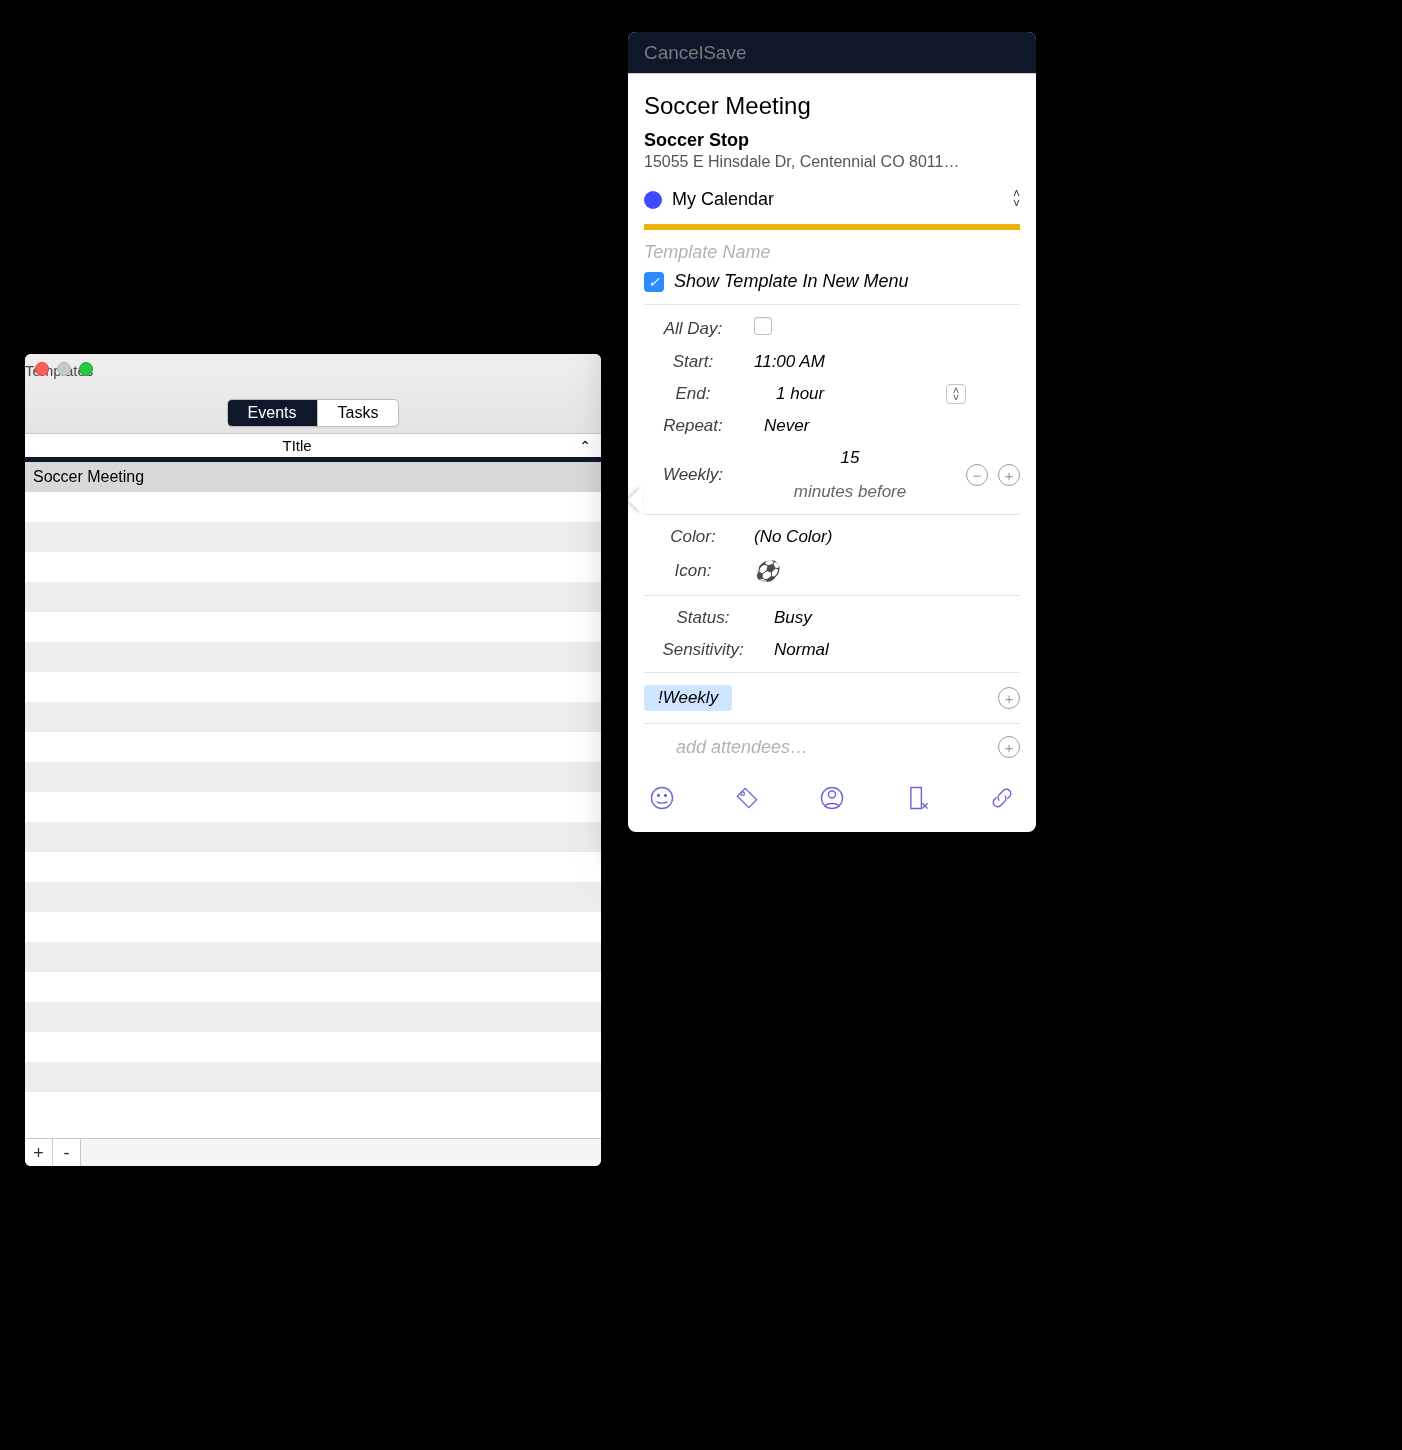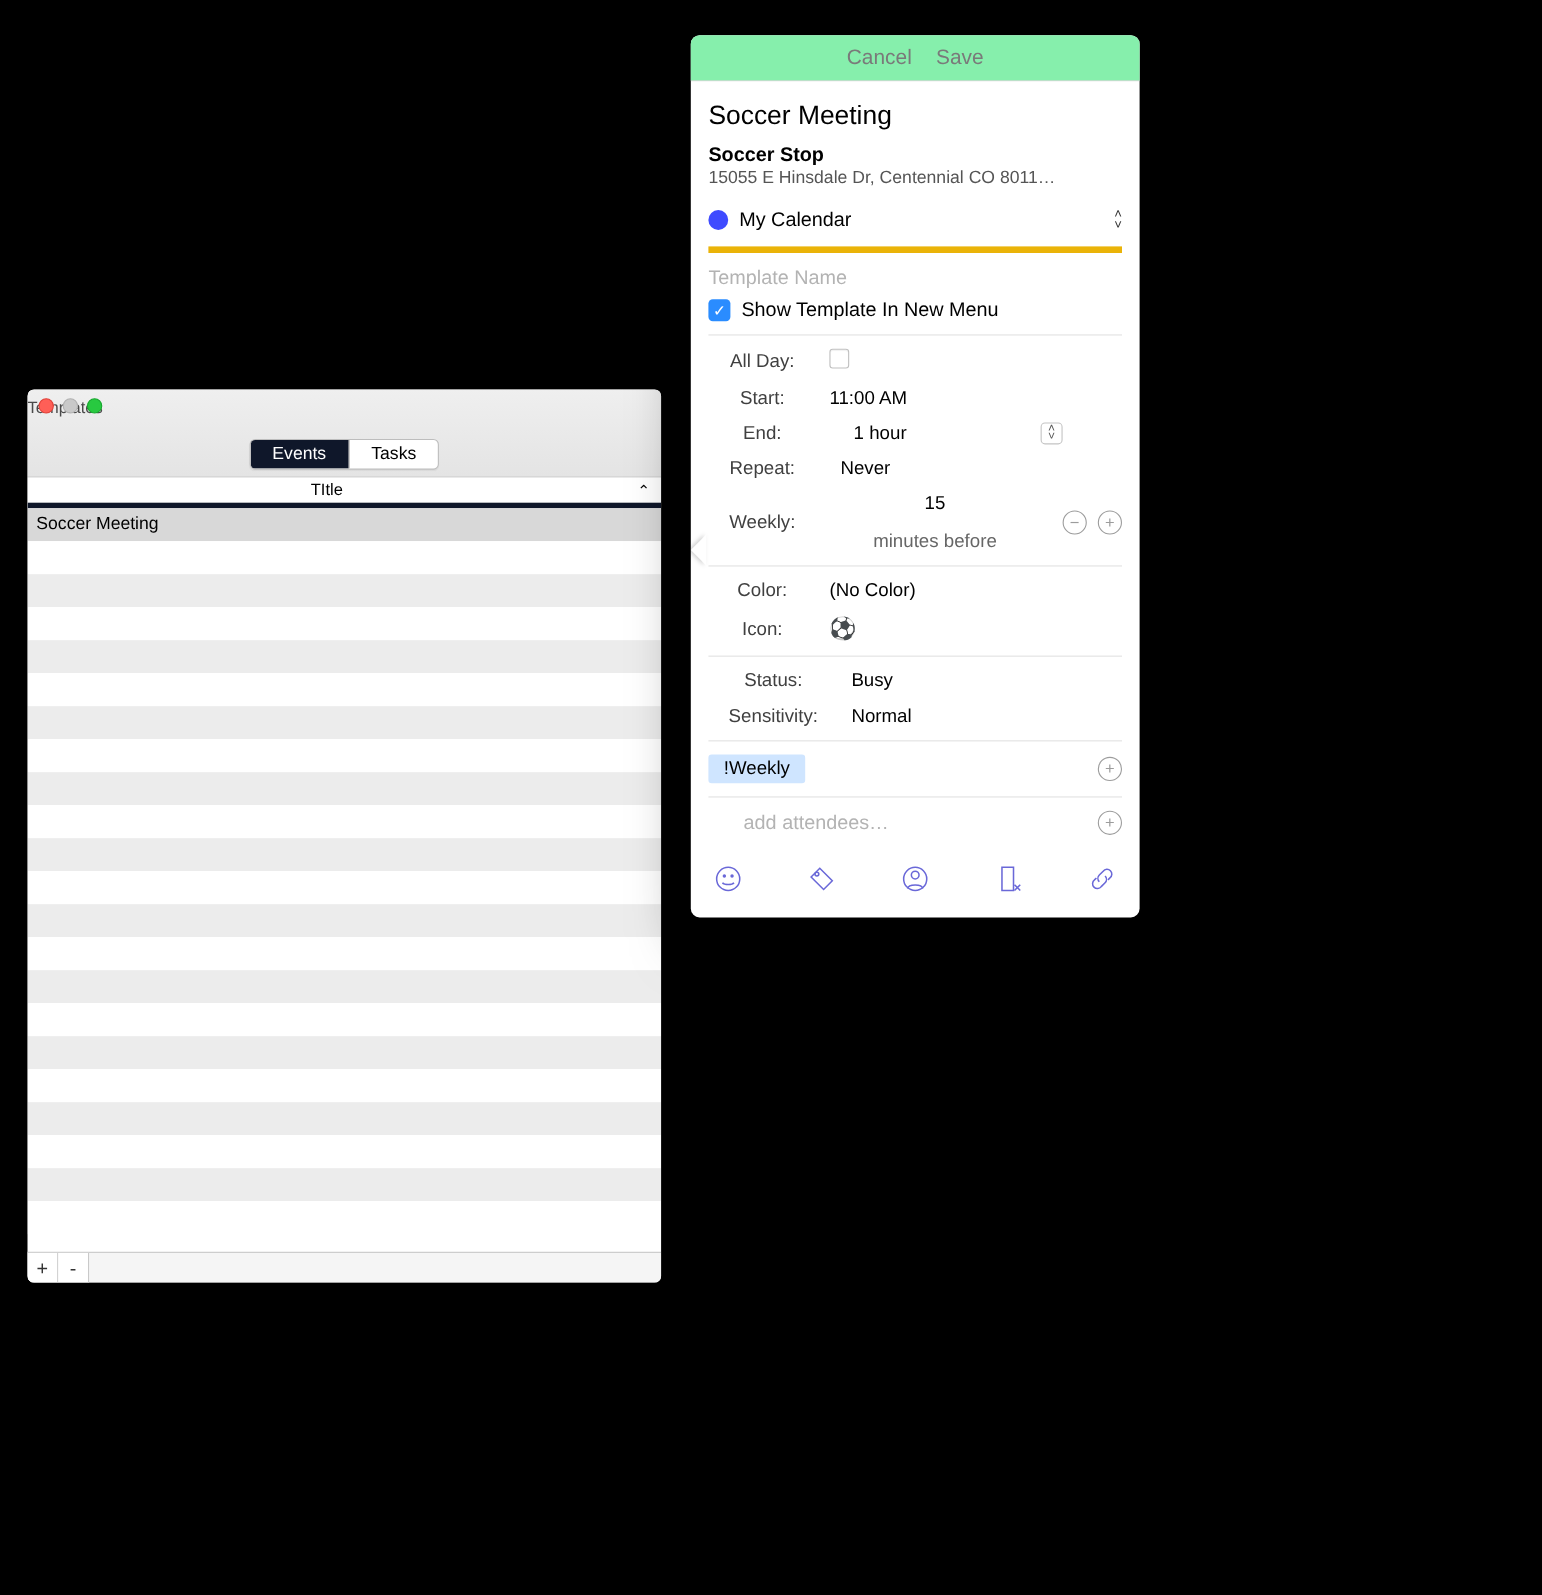--- a/index.html
+++ b/index.html
@@ -61,36 +61,35 @@
     display:flex; flex-direction:column; overflow:visible;
   }
   
   .popover::before{
     content:""; position:absolute; left:-14px; top:454px;
     border:14px solid transparent; border-right-color:#fff;
     filter:drop-shadow(-2px 0 2px rgba(0,0,0,.2));
   }
 
   .pv-topbar{
-    height:42px; background:#86efac; border-top-left-radius:8px; border-top-right-radius:8px;
-    display:flex; align-items:center; justify-content:center; padding:0 16px;
+    height:42px; background:#0f172a; border-top-left-radius:8px; border-top-right-radius:8px;
+    display:flex; align-items:center; justify-content:flex-start; padding:0 16px;
     border-bottom:1px solid #d0d0d0;
-    gap:22px;
   }
   .pv-topbar button{ border:none; background:none; font-size:19px; color:#7a7a7a; cursor:pointer; padding:0;}
   .pv-body{ padding:12px 16px 0 16px; }
   .pv-title{ font-size:24px; color:#000; margin:6px 0 10px; }
   .pv-loc-name{ font-size:18px; font-weight:600; color:#000; }
   .pv-loc-addr{ font-size:16px; color:#555; margin:2px 0 14px; }
 
   .pv-cal{ display:flex; align-items:center; gap:10px; font-size:18px; color:#000; padding:4px 0 14px; border-bottom:6px solid #eab308; position:relative;}
   .cal-dot{ width:18px; height:18px; border-radius:50%; background:#3f4bff; }
   .pv-cal .updown{ margin-left:auto; font-size:12px; color:#333; line-height:.8; cursor:pointer; text-align:center;}
 
-  .pv-section{ padding:12px 0; border-bottom:1px solid #e2e2e2; }
+  .pv-section{ padding:12px 0; border-bottom:1px solid #e2e2e2;font-style:italic; }
   .tmpl-name{ font-size:18px; color:#b3b3b3; margin-bottom:8px; }
   .check-line{ display:flex; align-items:center; gap:10px; font-size:18px; color:#000;}
   .checkbox{ width:20px; height:20px; border-radius:4px; background:#2a8cff; display:inline-flex; align-items:center; justify-content:center; color:#fff; font-size:14px; }
 
   .kv { display:grid; grid-template-columns:110px 1fr 74px; row-gap:12px; align-items:center; font-size:17px; }
   .kv .k{ color:#404040; text-align:center; padding-right:12px; }
   .kv .v{ color:#000; }
   .mac-check{ width:18px; height:18px; border:1px solid #bfbfbf; border-radius:3px; background:#fff; box-shadow:inset 0 1px 1px rgba(0,0,0,.06); display:inline-block;}
   .stepper{ width:20px; display:flex; flex-direction:column; align-items:center; line-height:.6; font-size:11px; color:#555; border:1px solid #c4c4c4; border-radius:4px; padding:2px 2px;}
   .pmset{ display:flex; gap:10px; justify-content:flex-end;}

